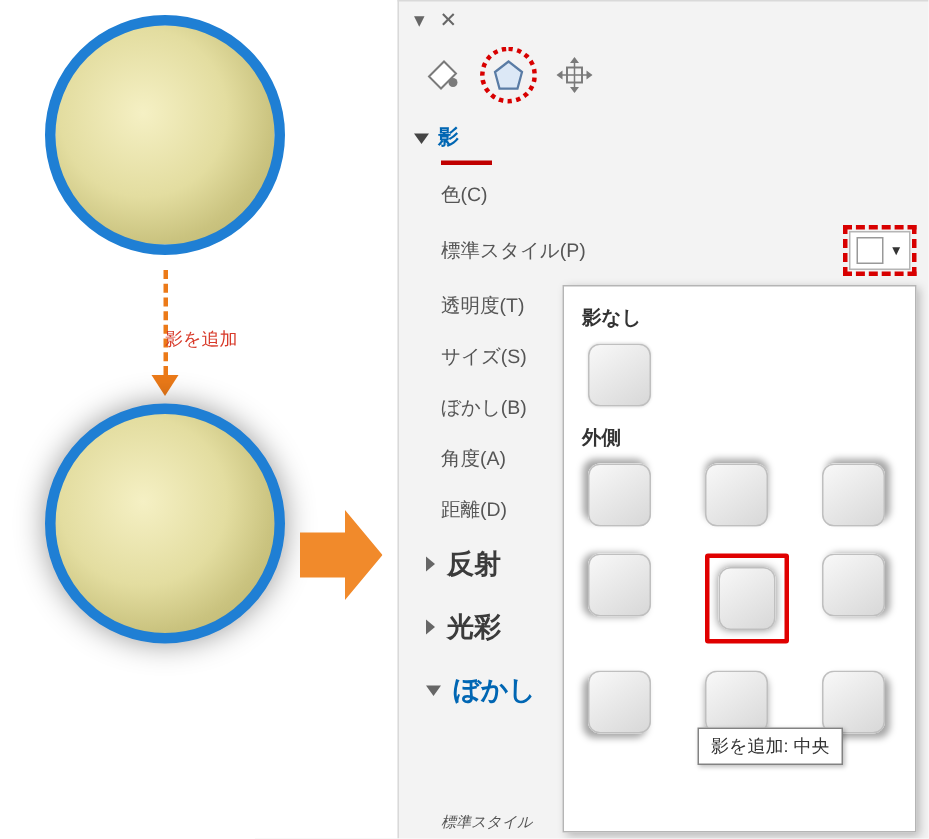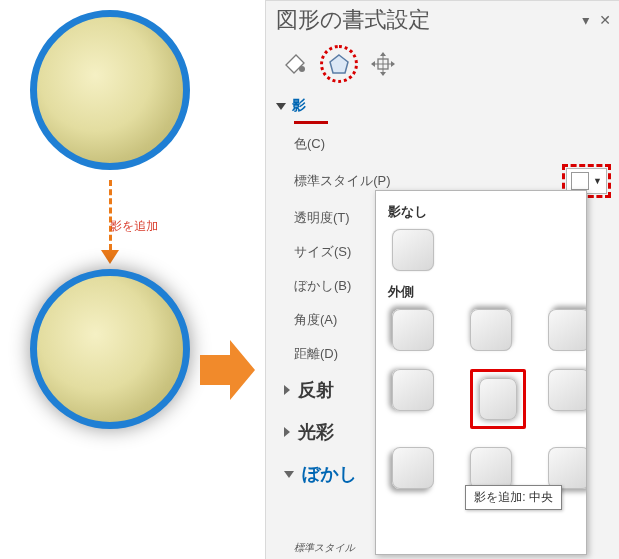--- a/index.html
+++ b/index.html
@@ -159,21 +159,21 @@
     border-top:7px solid #666;
   }
   .section-row .lbl { font-weight:bold; font-size:18px;}
   .section-row.active .lbl { color:#0066b3; }
 
   
   .popup {
     position:absolute;
     left: 375px;
     top: 190px;
-    width: 212px;
+    width: 236px;
     height: 365px;
     background:#fff;
     border:1px solid #b5b5b5;
     box-shadow: 2px 2px 6px rgba(0,0,0,0.25);
     padding: 8px 10px;
     box-sizing:border-box;
     overflow:hidden;
   }
   .popup .group-label {
     font-weight:bold; font-size:13px; color:#333; margin: 4px 0 8px 2px;
@@ -244,21 +244,20 @@
 
 <div class="big-arrow">
   <svg width="55" height="60">
     <polygon points="0,15 30,15 30,0 55,30 30,60 30,45 0,45" fill="#f18a2b"></polygon>
   </svg>
 </div>
 
 <div class="panel">
 
   <div class="panel-header">
-    <span class="panel-title">図形の書式設定</span>
     <div class="panel-ctrl">
       <span>▾</span>
       <span>✕</span>
     </div>
   </div>
 
   <div class="tabs-row">
     <div class="tab-icon-box">
       <svg width="26" height="26">
           <path d="M4 14 L14 4 L22 12 L12 22 Z" fill="#fff" stroke="#7a7a7a" stroke-width="1.3"></path>

